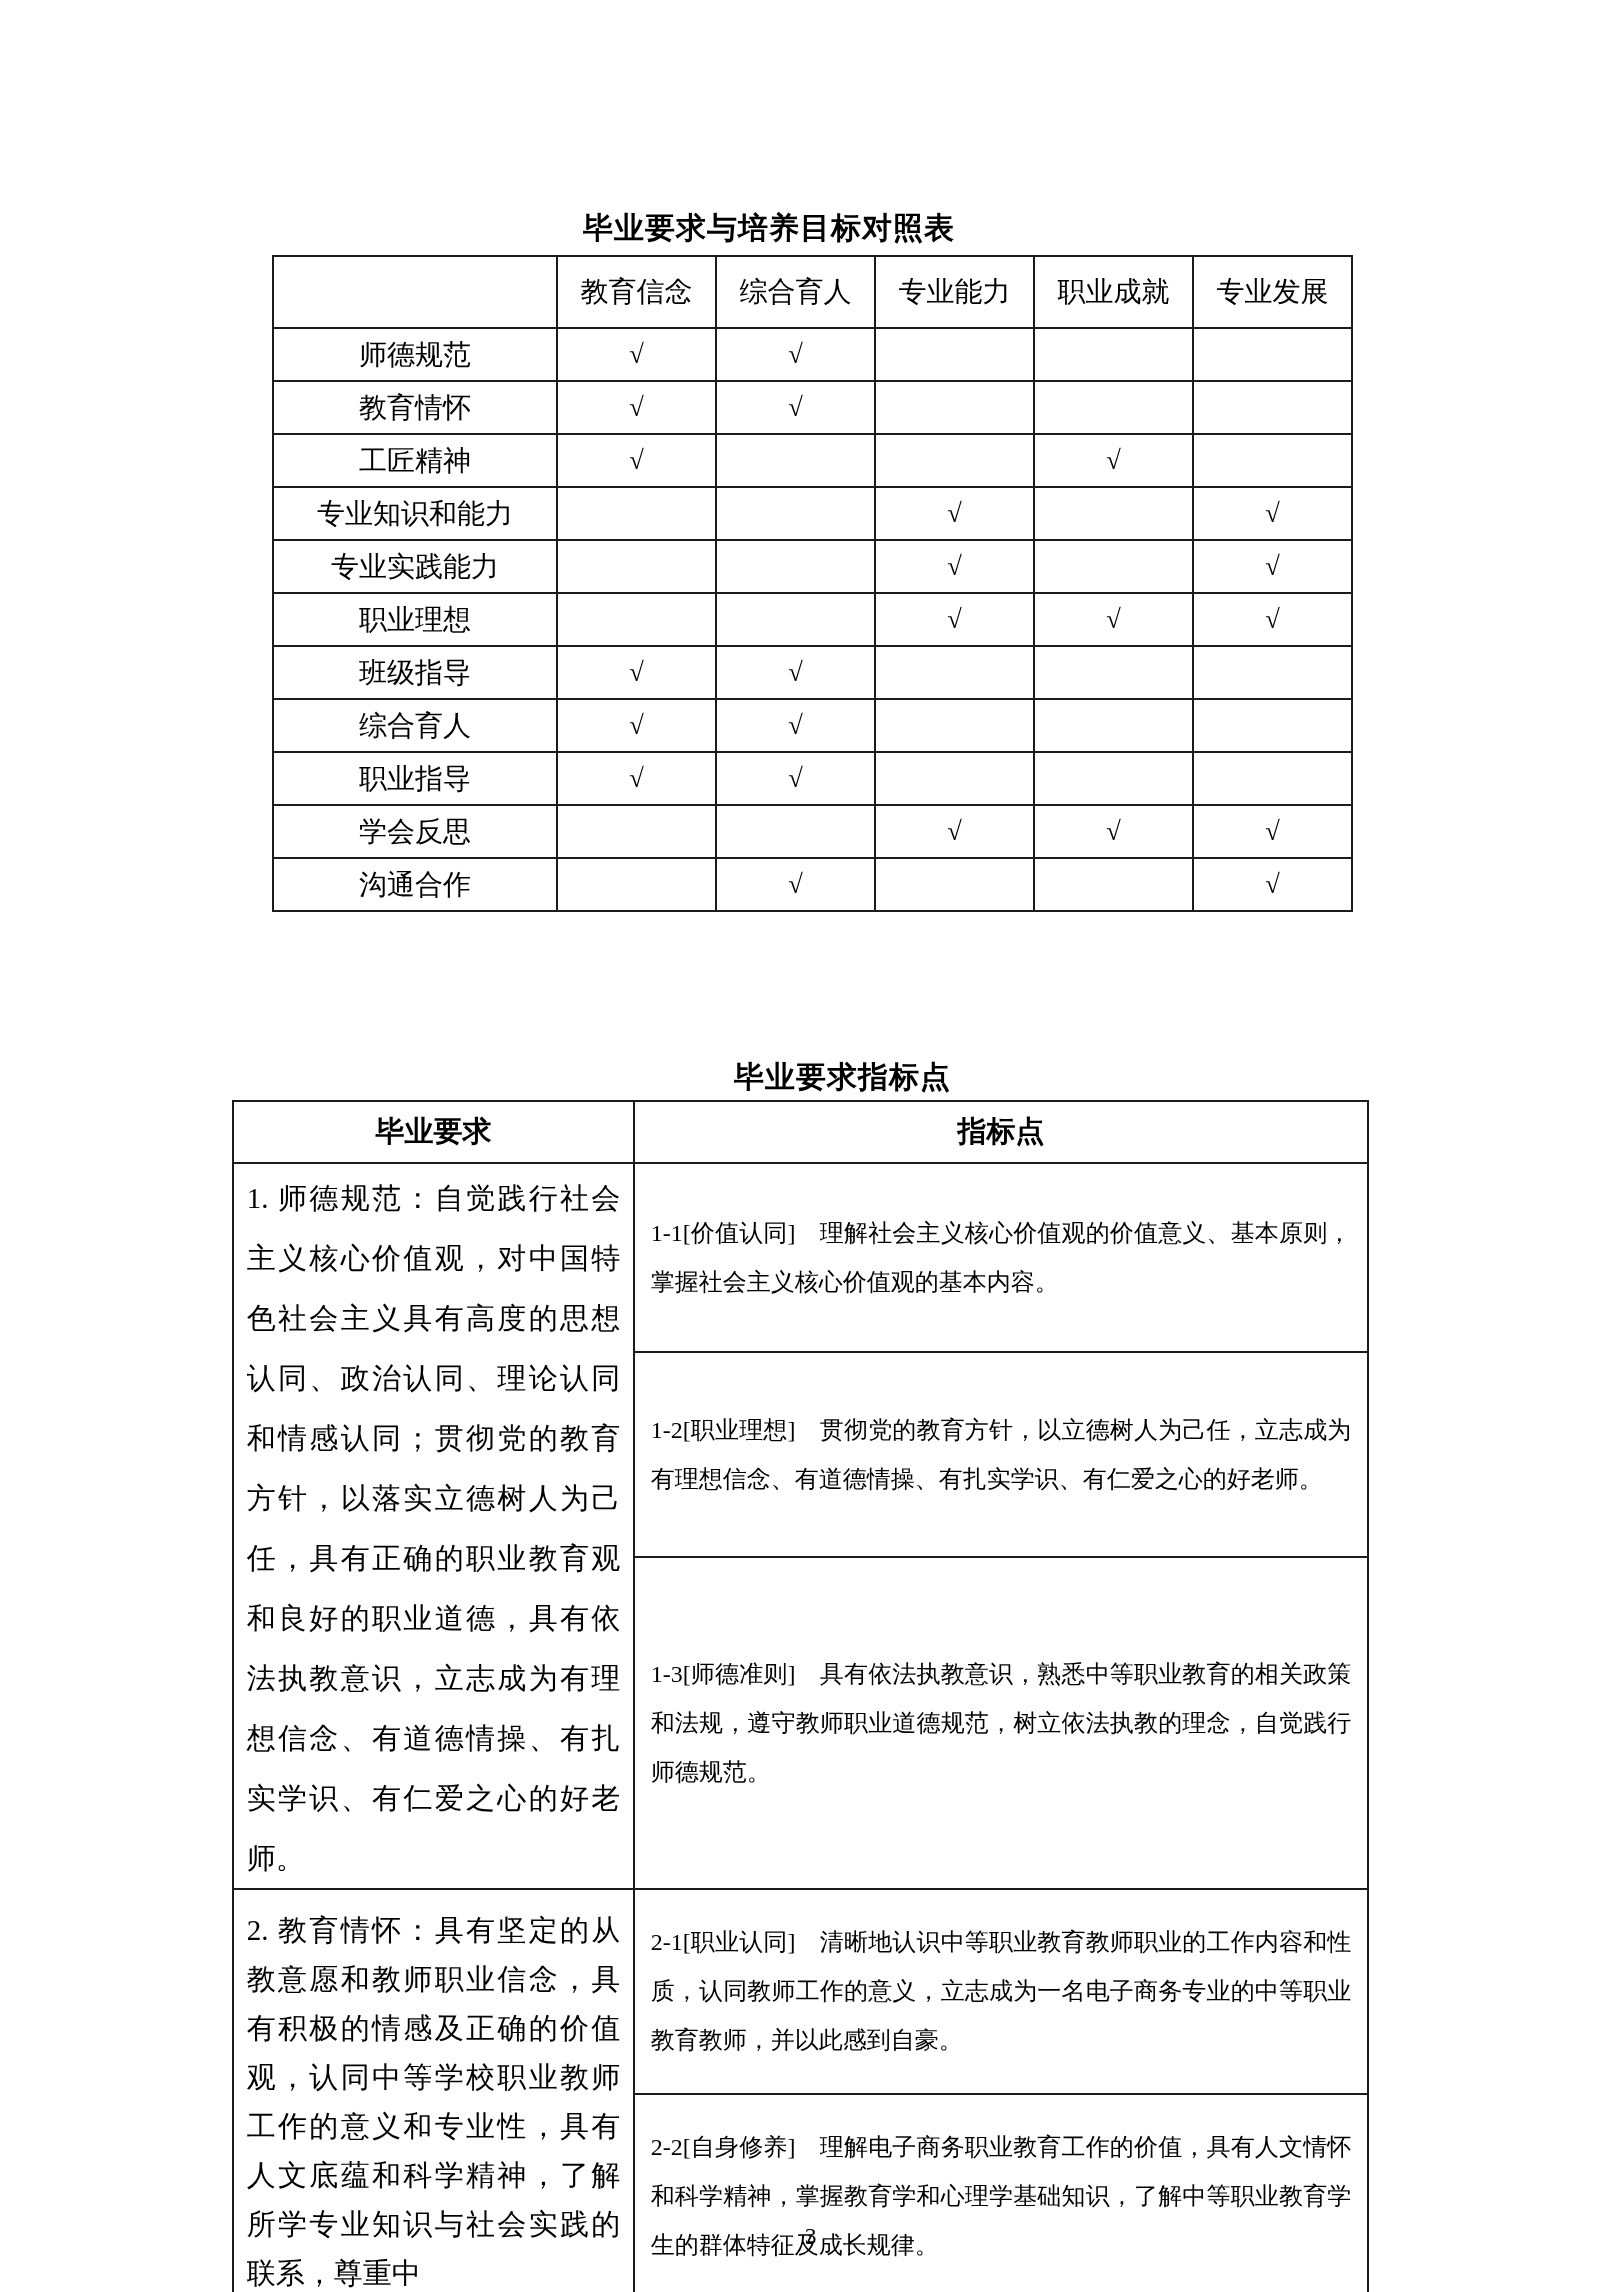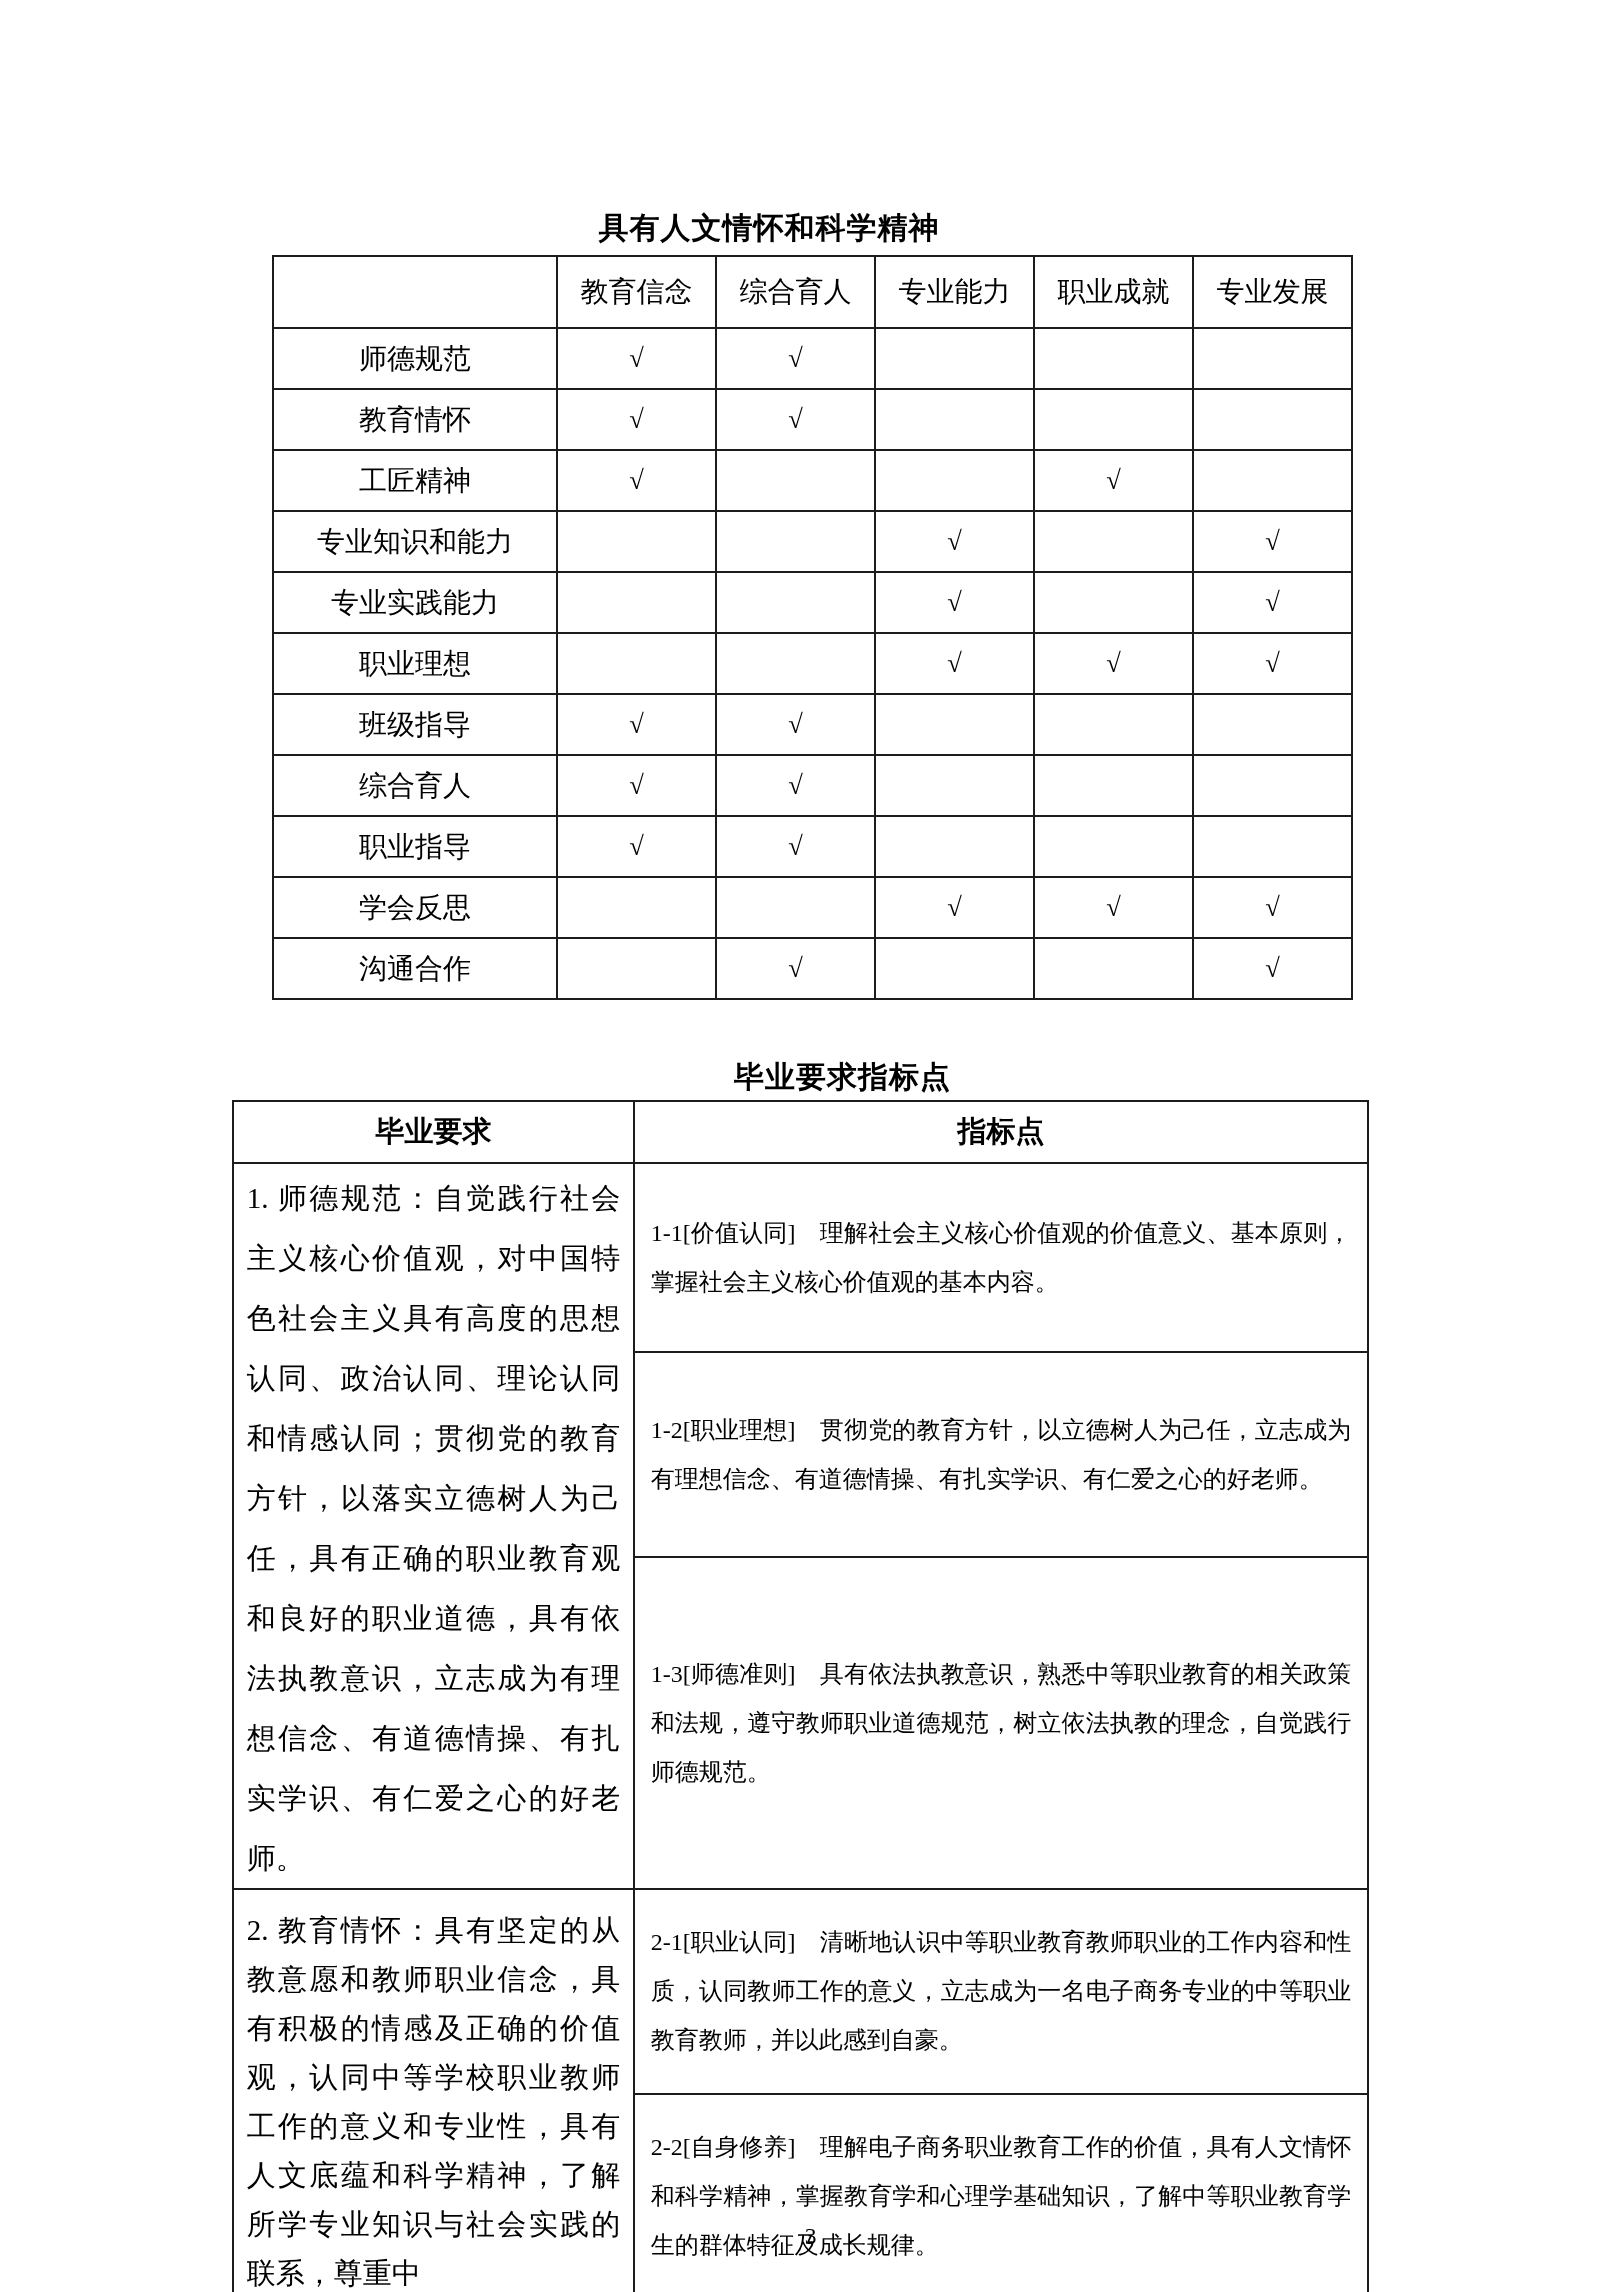--- a/index.html
+++ b/index.html
@@ -28,21 +28,21 @@
   table {
     position: absolute;
     border-collapse: collapse;
     table-layout: fixed;
   }
   td, th { border: 2px solid #1c1c1c; overflow: hidden; }
 
   
   #table1 { left: 272px; top: 255px; width: 1078px; }
   #table1 thead tr { height: 72px; }
-  #table1 tbody tr { height: 61px; }
+  #table1 tbody tr { height: 53px; }
   #table1 th {
     font-weight: normal;
     font-size: 28px;
     text-align: center;
     vertical-align: middle;
   }
   #table1 td.check-cell {
     text-align: center;
     vertical-align: middle;
     font-size: 26.5px;
@@ -81,21 +81,21 @@
     width: 1621px;
     text-align: center;
     font-size: 23.5px;
   }
 </style>
 </head>
 <body>
 
 <div class="page">
 
-  <h1 id="title1" class="doc-title">具有人文情怀和科学精神</h1>
+  <h1 id="title1" class="doc-title">毕业要求与培养目标对照表</h1>
 
   <table id="table1">
     <colgroup>
       <col style="width:284px">
       <col style="width:159px">
         <col style="width:159px">
         <col style="width:159px">
       <col style="width:159px">
         <col style="width:159px">
     </colgroup>

